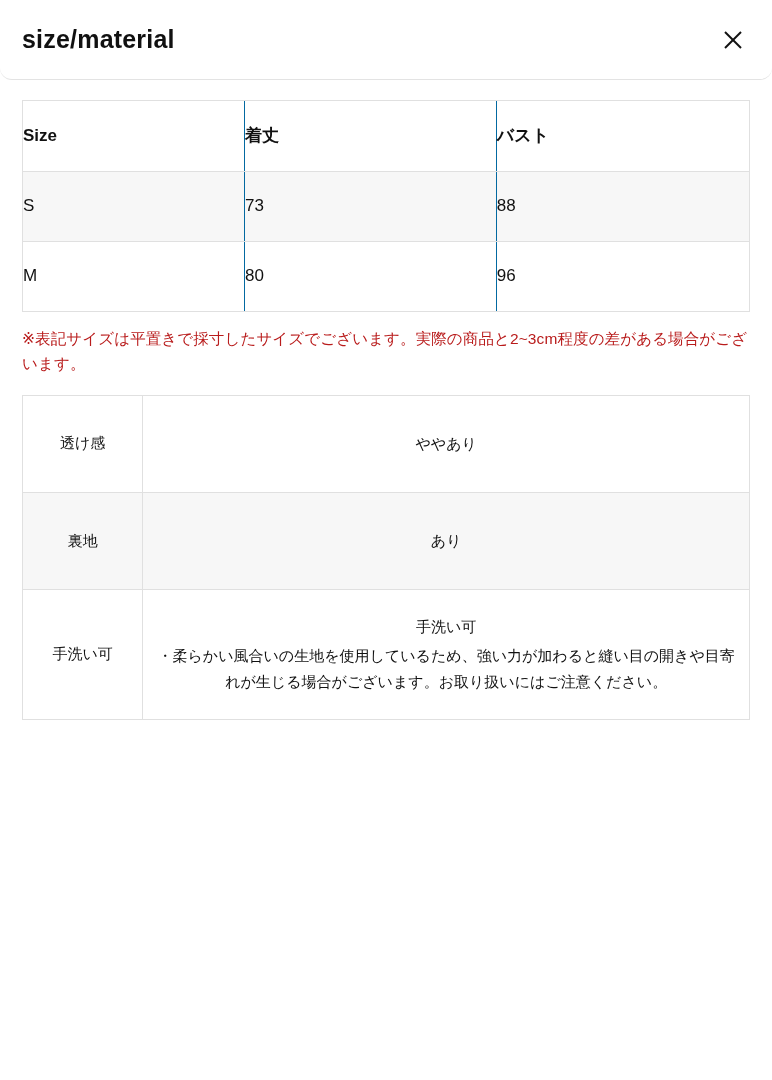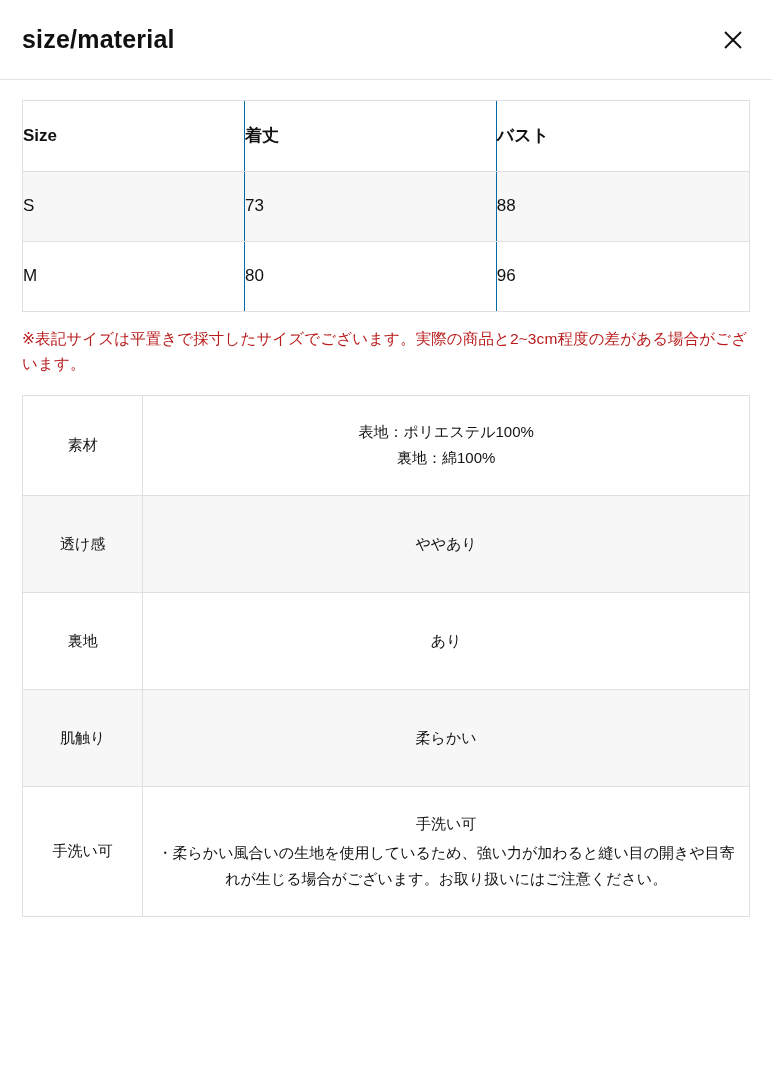--- a/index.html
+++ b/index.html
@@ -19,20 +19,21 @@
   }
 
   
   .header {
     height: 80px;
     border-bottom: 1px solid #e3e3e3;
     display: flex;
     align-items: center;
     justify-content: space-between;
     padding: 0 22px 0 22px;
+    border-radius: 12px;
   }
   .header-title {
     font-size: 25px;
     font-weight: bold;
     letter-spacing: 0.2px;
     color: #111;
   }
   .close-btn {
     width: 34px;
     height: 34px;
@@ -183,38 +184,27 @@
         </tr>
       </tbody>
     </table>
   </div>
 
   <div class="note">※表記サイズは平置きで採寸したサイズでございます。実際の商品と2~3cm程度の差がある場合がございます。</div>
 
   <div class="material-wrap">
     <table class="material-table">
       <tbody>
-        <tr class="row-material">
-          <td class="m-label">素材</td>
-          <td class="m-value">
-            <span class="sub">表地：ポリエステル100%</span>
-            <span class="sub">裏地：綿100%</span>
-          </td>
-        </tr>
         <tr class="row-sheer">
           <td class="m-label">透け感</td>
           <td class="m-value">ややあり</td>
         </tr>
         <tr class="row-lining">
           <td class="m-label">裏地</td>
           <td class="m-value">あり</td>
-        </tr>
-        <tr class="row-touch">
-          <td class="m-label">肌触り</td>
-          <td class="m-value">柔らかい</td>
         </tr>
         <tr class="row-wash">
           <td class="m-label">手洗い可</td>
           <td class="m-value">
             <span class="sub">手洗い可</span>
             <span class="wash-note">・柔らかい風合いの生地を使用しているため、強い力が加わると縫い目の開きや目寄れが生じる場合がございます。お取り扱いにはご注意ください。</span>
           </td>
         </tr>
       </tbody>
     </table>

